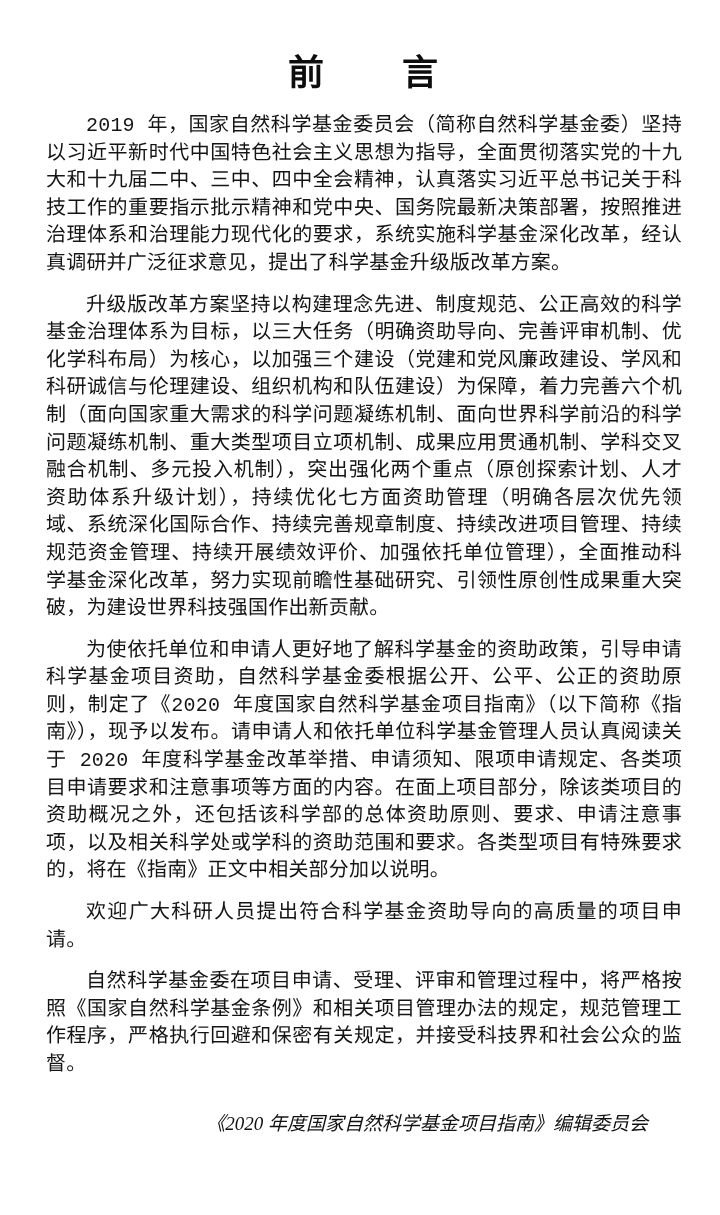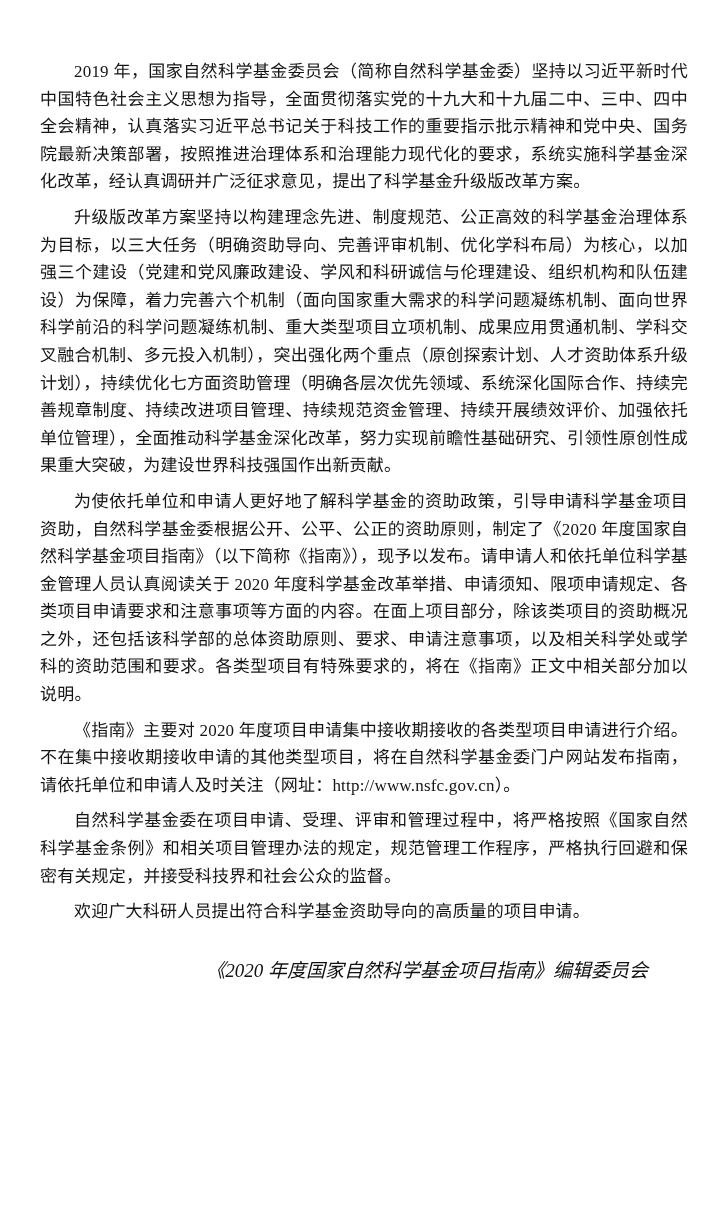--- a/index.html
+++ b/index.html
@@ -26,54 +26,55 @@
     text-align: center;
     font-family: "Liberation Sans", sans-serif;
     font-weight: bold;
     font-size: 36px;
     line-height: 46px;
     letter-spacing: 2px;
     color: #0d0d0d;
     white-space: pre;
   }
   .body-text p {
-    margin: 8px;
-    font-size: 17px;
+    margin: 14px;
+    font-size: 20px;
     line-height: 27.6px;
     text-align: justify;
     text-indent: 2em;
     letter-spacing: 0.2px;
     word-break: break-word;
+    font-family: Liberation Mono, monospace;
   }
   .colophon {
     width: fit-content;
     margin: 30px 48px 0 auto;
     text-align: center;
   }
   .signature {
     font-size: 19px;
     line-height: 30px;
     font-style: italic;
     color: #101010;
     white-space: nowrap;
   }
 </style>
 </head>
 <body>
 
 <div class="page">
 
+  <h1 class="doc-title">前　　言</h1>
 
   <div class="body-text">
     <p>2019 年，国家自然科学基金委员会（简称自然科学基金委）坚持以习近平新时代中国特色社会主义思想为指导，全面贯彻落实党的十九大和十九届二中、三中、四中全会精神，认真落实习近平总书记关于科技工作的重要指示批示精神和党中央、国务院最新决策部署，按照推进治理体系和治理能力现代化的要求，系统实施科学基金深化改革，经认真调研并广泛征求意见，提出了科学基金升级版改革方案。</p>
     <p>升级版改革方案坚持以构建理念先进、制度规范、公正高效的科学基金治理体系为目标，以三大任务（明确资助导向、完善评审机制、优化学科布局）为核心，以加强三个建设（党建和党风廉政建设、学风和科研诚信与伦理建设、组织机构和队伍建设）为保障，着力完善六个机制（面向国家重大需求的科学问题凝练机制、面向世界科学前沿的科学问题凝练机制、重大类型项目立项机制、成果应用贯通机制、学科交叉融合机制、多元投入机制），突出强化两个重点（原创探索计划、人才资助体系升级计划），持续优化七方面资助管理（明确各层次优先领域、系统深化国际合作、持续完善规章制度、持续改进项目管理、持续规范资金管理、持续开展绩效评价、加强依托单位管理），全面推动科学基金深化改革，努力实现前瞻性基础研究、引领性原创性成果重大突破，为建设世界科技强国作出新贡献。</p>
     <p>为使依托单位和申请人更好地了解科学基金的资助政策，引导申请科学基金项目资助，自然科学基金委根据公开、公平、公正的资助原则，制定了《2020 年度国家自然科学基金项目指南》（以下简称《指南》），现予以发布。请申请人和依托单位科学基金管理人员认真阅读关于 2020 年度科学基金改革举措、申请须知、限项申请规定、各类项目申请要求和注意事项等方面的内容。在面上项目部分，除该类项目的资助概况之外，还包括该科学部的总体资助原则、要求、申请注意事项，以及相关科学处或学科的资助范围和要求。各类型项目有特殊要求的，将在《指南》正文中相关部分加以说明。</p>
-    <p>《指南》主要对 2020 年度项目申请集中接收期接收的各类型项目申请进行介绍。不在集中接收期接收申请的其他类型项目，将在自然科学基金委门户网站发布指南，请依托单位和申请人及时关注（网址：http://www.nsfc.gov.cn）。</p>
+    <p>欢迎广大科研人员提出符合科学基金资助导向的高质量的项目申请。</p>
     <p>自然科学基金委在项目申请、受理、评审和管理过程中，将严格按照《国家自然科学基金条例》和相关项目管理办法的规定，规范管理工作程序，严格执行回避和保密有关规定，并接受科技界和社会公众的监督。</p>
-    <p>欢迎广大科研人员提出符合科学基金资助导向的高质量的项目申请。</p>
   </div>
 
   <div class="colophon">
     <div class="signature">《2020 年度国家自然科学基金项目指南》编辑委员会</div>
 
   </div>
 
 </div>
 
 </body></html>

